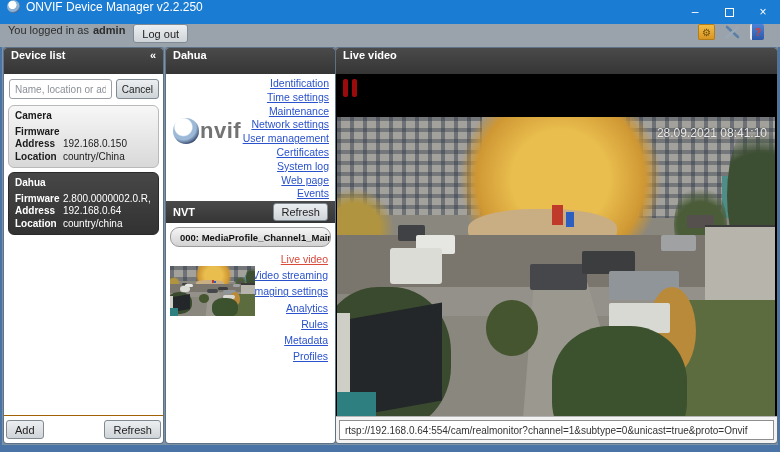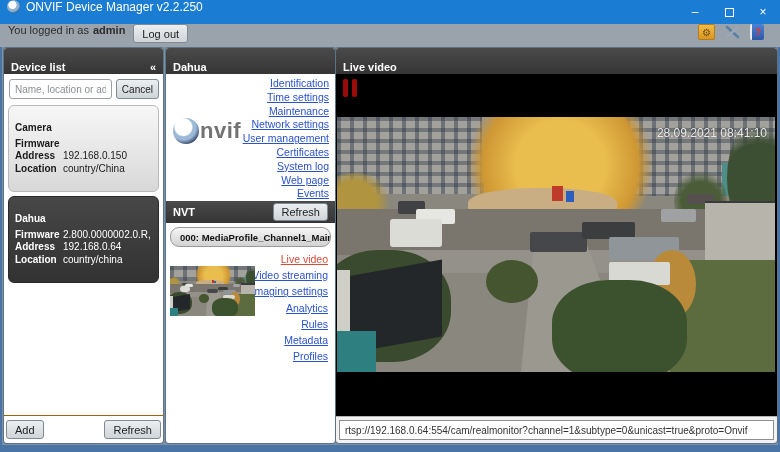--- a/index.html
+++ b/index.html
@@ -22,30 +22,30 @@
   .tb-icons { margin-left:auto; display:flex; align-items:center; gap:9px; padding-right:8px; }
   .ticon { width:17px; height:16px; display:flex; align-items:center; justify-content:center; font-size:10px; border-radius:2px; }
   .ticon.orange { background:linear-gradient(#f2c04a,#d8921f); color:#6b4d0c; box-shadow:0 0 0 1px #b57c1a inset; }
   .ticon.book { width:14px; background:linear-gradient(#4d82d6,#2c59a6); color:#ffdcdc; font-weight:bold; border-left:2px solid #e8ecf2; }
   .ticon.book b { color:#e23b2e; font-size:10px; }
 
   
   .main { position:absolute; top:47px; left:0; width:780px; height:405px; background:#7e92a6;
     border-left:2px solid #4a74a6; border-right:2px solid #4a74a6; border-bottom:7px solid #4a74a6; }
   .panel { position:absolute; top:1px; height:395px; background:#fff; border-radius:3px; overflow:hidden; display:flex; flex-direction:column; box-shadow:0 0 0 1px #5d7187; }
-  .phead { height:22px; background:linear-gradient(#4a4a4a,#353535); color:#fff; font-size:11px; font-weight:bold; display:flex; align-items:flex-start; padding:13px 7px; flex:0 0 22px; }
+  .phead { height:22px; background:linear-gradient(#4a4a4a,#353535); color:#fff; font-size:11px; font-weight:bold; display:flex; align-items:flex-end; padding:13px 7px; flex:0 0 22px; }
   .phead .right { margin-left:auto; }
 
   
   .p-left  { left:2px;  width:159px; }
   .searchrow { display:flex; gap:4px; padding:5px 4px 4px 5px; }
   .searchrow input { flex:1; min-width:0; height:20px; border:1px solid #9aa0a6; border-radius:3px; font-size:10px; padding:0 5px; color:#444; }
   .searchrow input::placeholder { color:#8b9096; }
   .cancel { height:20px; flex:0 0 auto; font-size:10px; padding:1px 5px; }
-  .card { margin:2px 4px; border-radius:6px; padding:16px 6px; font-size:10px; line-height:12.5px; }
+  .card { margin:2px 4px; border-radius:6px; padding:4px 6px; font-size:10px; line-height:12.5px; }
   .card .cname { font-weight:bold; margin-bottom:3px; }
   .card .row { white-space:nowrap; overflow:hidden; }
   .card .lbl { font-weight:bold; display:inline-block; min-width:48px; }
   .card.light { background:linear-gradient(#f7f7f7,#d8d8d8); border:1px solid #b9b9b9; color:#1a1a1a; }
   .card.dark  { background:linear-gradient(#474747,#323232); border:1px solid #2a2a2a; color:#fff; }
   .spacer { flex:1; }
   .pfoot { border-top:1px solid #a16207; padding:4px 2px; display:flex; }
   .pfoot .btn { height:19px; }
   .pfoot .right { margin-left:auto; }
 
@@ -65,21 +65,21 @@
   .nvtbar .btn { margin-left:auto; font-weight:normal; height:18px; padding:0 7px; }
   .profilepill { position:absolute; top:153px; left:4px; right:4px; height:20px; border:1px solid #9a9a9a; border-radius:9px;
     background:linear-gradient(#f5f5f5,#d2d2d2); font-size:9.5px; font-weight:bold; color:#111; display:flex; align-items:center; padding:0 9px; white-space:nowrap; overflow:hidden; }
   .thumb { position:absolute; top:192px; left:4px; width:85px; height:50px; overflow:hidden; }
 
   
   .p-right { left:334px; width:441px; }
   .rbody { position:relative; flex:1; background:#000; }
   .pausebtn { position:absolute; top:5px; left:7px; display:flex; gap:4px; }
   .pausebtn i { display:block; width:5px; height:18px; background:#9c0b0b; border-radius:2px; }
-  .vframe { position:absolute; top:43px; left:1px; width:438px; height:255px; }
+  .vframe { position:absolute; top:43px; left:1px; width:438px; height:327px; }
   .tstamp { position:absolute; top:9px; right:8px; color:#e8e8e8; font-size:12px; text-shadow:0 0 2px rgba(0,0,0,.5); z-index:5; }
   .rfoot { position:absolute; left:0; right:0; bottom:0; height:27px; background:#f2f2f2; border-top:1px solid #b5b5b5; display:flex; align-items:center; padding:0 3px; }
   .rfoot input { width:100%; height:20px; border:1px solid #8f8f8f; font-size:10px; color:#333; padding:0 5px; background:#fff; }
 
   
   .scene { position:absolute; inset:0; background:#8a877e; overflow:hidden; }
   .scene div { position:absolute; }
   .bldg { background-color:#a3a19c;
     background-image:repeating-linear-gradient(90deg, rgba(45,55,70,.45) 0 4px, transparent 4px 13px),
                      repeating-linear-gradient(180deg, rgba(45,55,70,.40) 0 4px, transparent 4px 11px); }

